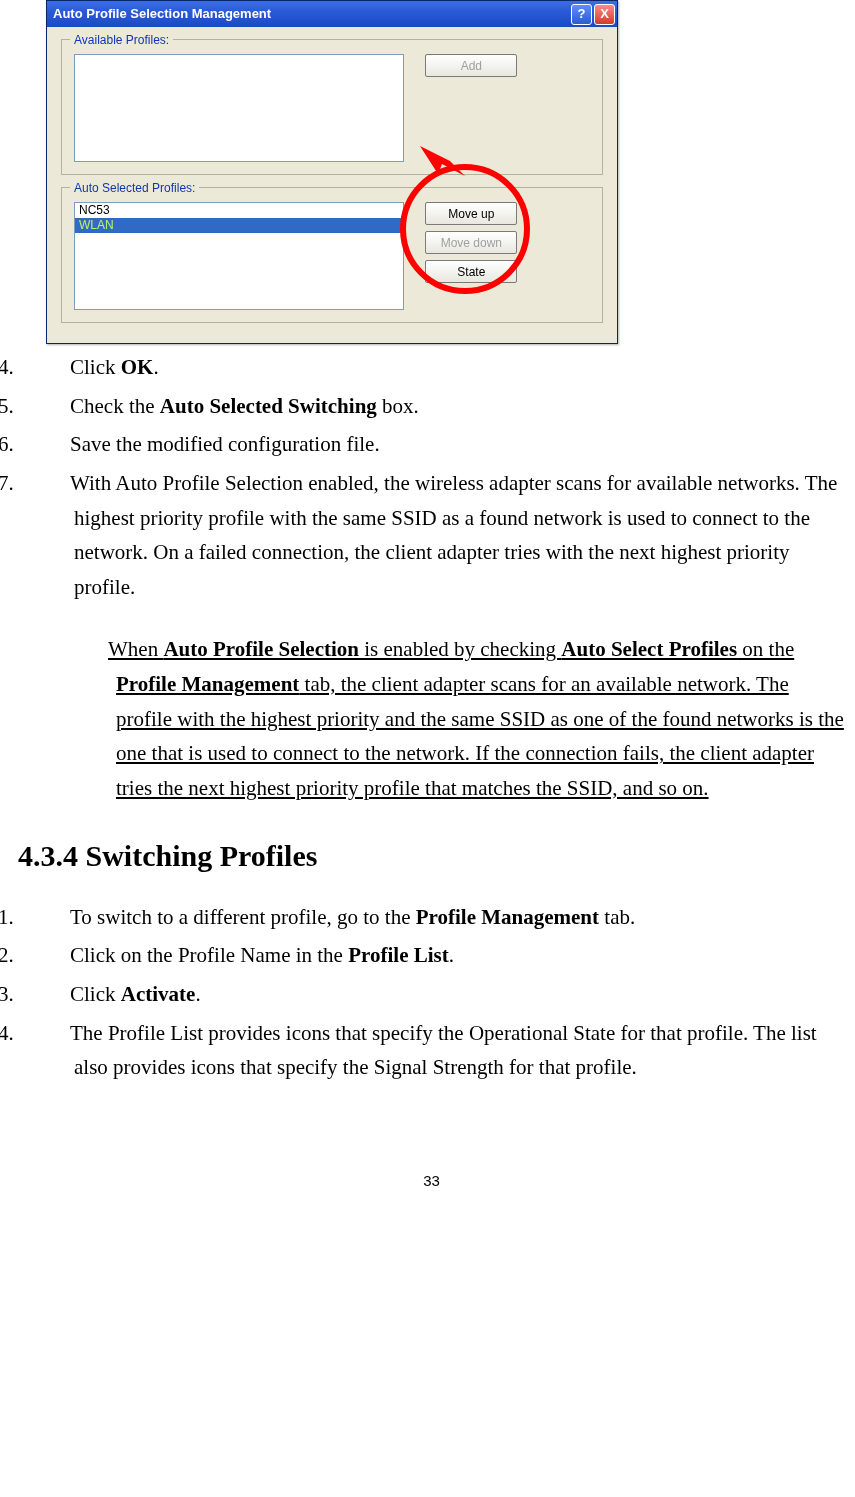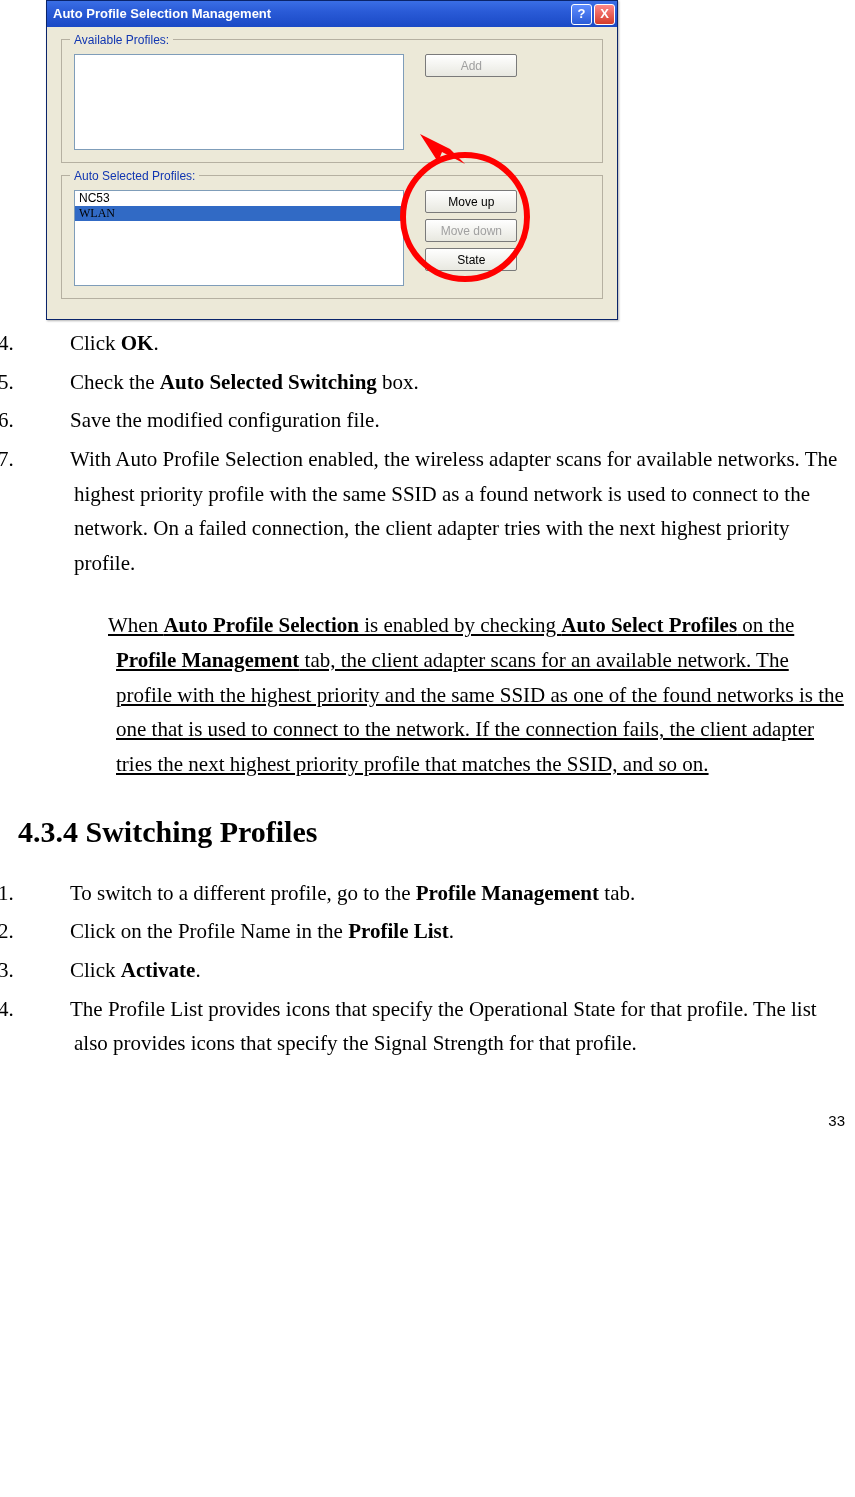--- a/index.html
+++ b/index.html
@@ -61,29 +61,29 @@
     position: absolute;
     top: -9px; left: 8px;
     background: #ece9d8;
     padding: 0 4px;
     color: #1136b1;
     font-size: 12px;
   }
   .listbox {
     background: #fff;
     border: 1px solid #7f9db9;
-    height: 96px;
+    height: 108px;
     width: 330px;
     overflow: hidden;
     font-size: 12px;
     display: inline-block;
     vertical-align: top;
   }
   .listbox .item { padding: 0 4px; line-height: 15px; }
-  .listbox .item.sel { background: #316ac5; color: #000000; font-family: Liberation Serif, serif; }
+  .listbox .item.sel { background: #316ac5; color: #bef264; }
   .btncol {
     display: inline-flex;
     flex-direction: column;
     gap: 6px;
     margin-left: 18px;
     vertical-align: top;
     position: relative;
   }
   .xpbtn {
     width: 92px; height: 23px;
@@ -116,21 +116,21 @@
   .steps li {
     list-style: none;
     padding: 0 0 4px 56px;
     text-indent: -38px;
     line-height: 1.65;
   }
   .num { display:inline-block; width: 34px; }
   .note-block { margin: 24px 0 20px 0; padding-left: 98px; text-indent: -98px; line-height:1.65;text-decoration:underline;}
   .note-label { font-style: italic; font-weight: bold; display:inline-block; width: 90px;}
   h2.section { font-size: 30px; font-weight: bold; margin: 26px 0 20px 0; }
-  .pagenum { text-align: right; font-size: 15px; margin-top: 44px; font-family: Arial, sans-serif;}
+  .pagenum { text-align: center; font-size: 15px; margin-top: 80px; font-family: Arial, sans-serif;}
   b { font-weight: bold; }
 </style>
 </head>
 <body>
 
 <div class="page">
 
   <div class="dialog">
     <div class="titlebar">
       <span>Auto Profile Selection Management</span>

